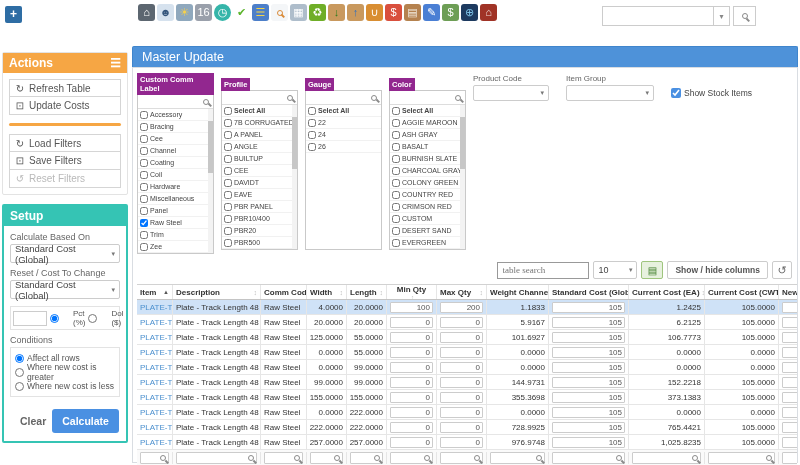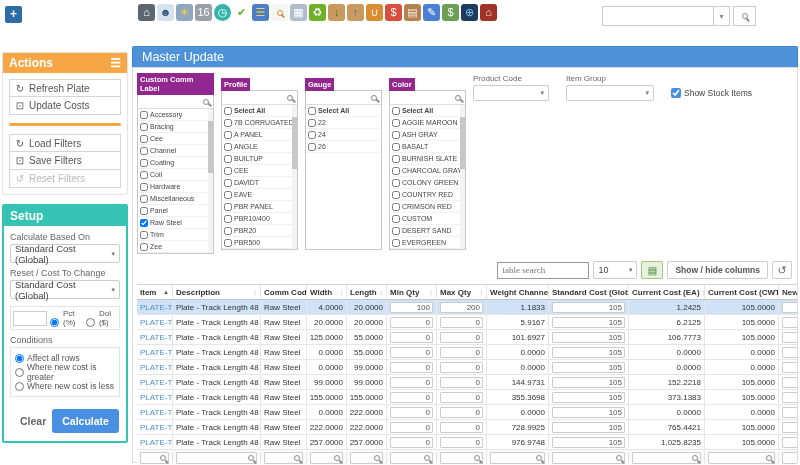--- a/index.html
+++ b/index.html
@@ -57,21 +57,21 @@
   .aicon{font-size:10px;width:10px;text-align:center}
   .adivider{height:3px;background:var(--orange);margin:8px 0;border-radius:2px}
 
   .flabel{font-size:9px;color:#666;margin:5px 0 2px}
   .flabel:first-child{margin-top:0}
   .fakeselect{height:19px;border:1px solid #ccc;border-radius:2px;display:flex;align-items:center;
               justify-content:space-between;padding:0 4px;font-size:9.5px;color:#444;background:#fff;cursor:pointer}
   .selchev{font-size:7px;color:#777}
   .pctrow{display:flex;align-items:center;gap:3px;border:1px solid #e3e3e3;padding:2px;margin-top:7px}
   .pctrow input[type=text]{width:34px;height:15px;border:1px solid #ccc;font-size:9px;padding:0 2px}
-  .prad{display:flex;align-items:flex-end;gap:4px;font-size:8px;color:#555}
+  .prad{display:flex;align-items:center;gap:14px;font-size:8px;color:#555}
   .prad input{width:9px;height:9px;margin:0}
   .condbox{border:1px solid #e3e3e3;padding:3px 4px;margin-top:2px}
   .condrow{display:flex;align-items:center;gap:3px;font-size:8.5px;color:#555;height:14px}
   .condrow input{width:9px;height:9px;margin:0}
   .btnrow{display:flex;justify-content:space-between;align-items:center;margin-top:12px;padding:0 4px 2px}
   .clear-btn{background:#fff;border:none;font-weight:bold;color:#666;font-size:10.5px}
   .calc-btn{background:var(--btnblue);color:#fff;font-weight:bold;font-size:10.5px;border:none;
             border-radius:3px;padding:6px 10px}
 
   
@@ -174,21 +174,21 @@
 
   <div class="leftcol">
     <div class="panel actions">
       <div class="phead">
         <span>Actions</span>
         <span class="hamb">☰</span>
       </div>
       <div class="pbody" id="action-groups">
           <button class="abtn">
             <span class="aicon">↻</span>
-            <span>Refresh Plate</span>
+            <span>Refresh Table</span>
           </button>
           <button class="abtn">
             <span class="aicon">⊡</span>
             <span>Update Costs</span>
           </button>
           <div class="adivider"></div>
           <button class="abtn">
             <span class="aicon">↻</span>
             <span>Load Filters</span>
           </button>
@@ -508,21 +508,21 @@
                 <span>Comm Code</span>
               </div>
               <div class="gcell" style="width: 40px;">
                 <span>Width</span>
                 <span class="sort">↕</span>
               </div>
               <div class="gcell" style="width: 40px;">
                 <span>Length</span>
                 <span class="sort">↕</span>
               </div>
-              <div class="gcell" style="width: 50px;">
+              <div class="gcell" style="width: 50px; flex-direction: column;">
                 <span>Min Qty</span>
                 <span class="sort">↕</span>
               </div>
               <div class="gcell" style="width: 50px;">
                 <span>Max Qty</span>
                 <span class="sort">↕</span>
               </div>
               <div class="gcell" style="width: 62px;">
                 <span>Weight Channel</span>
                 <span class="sort">↕</span>

